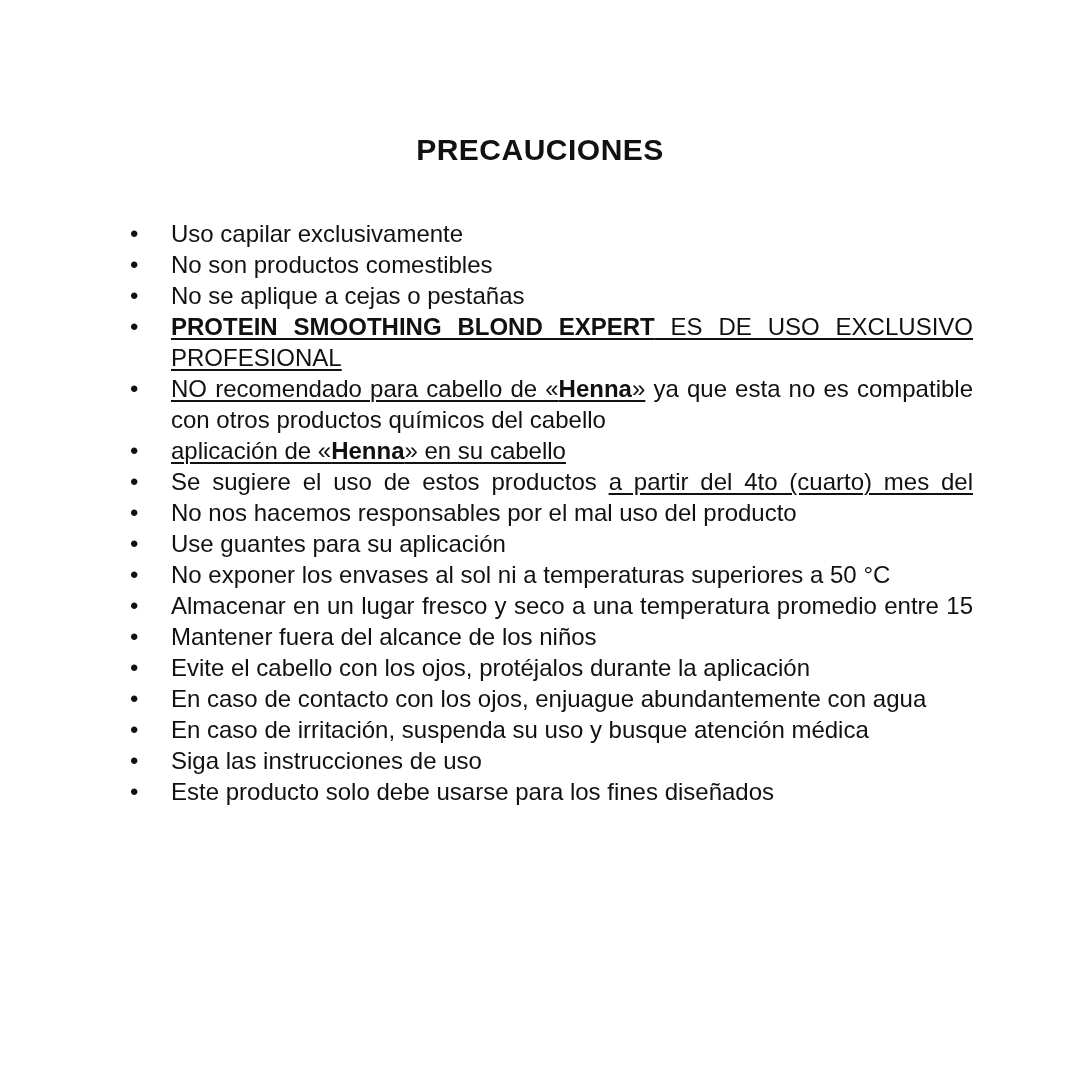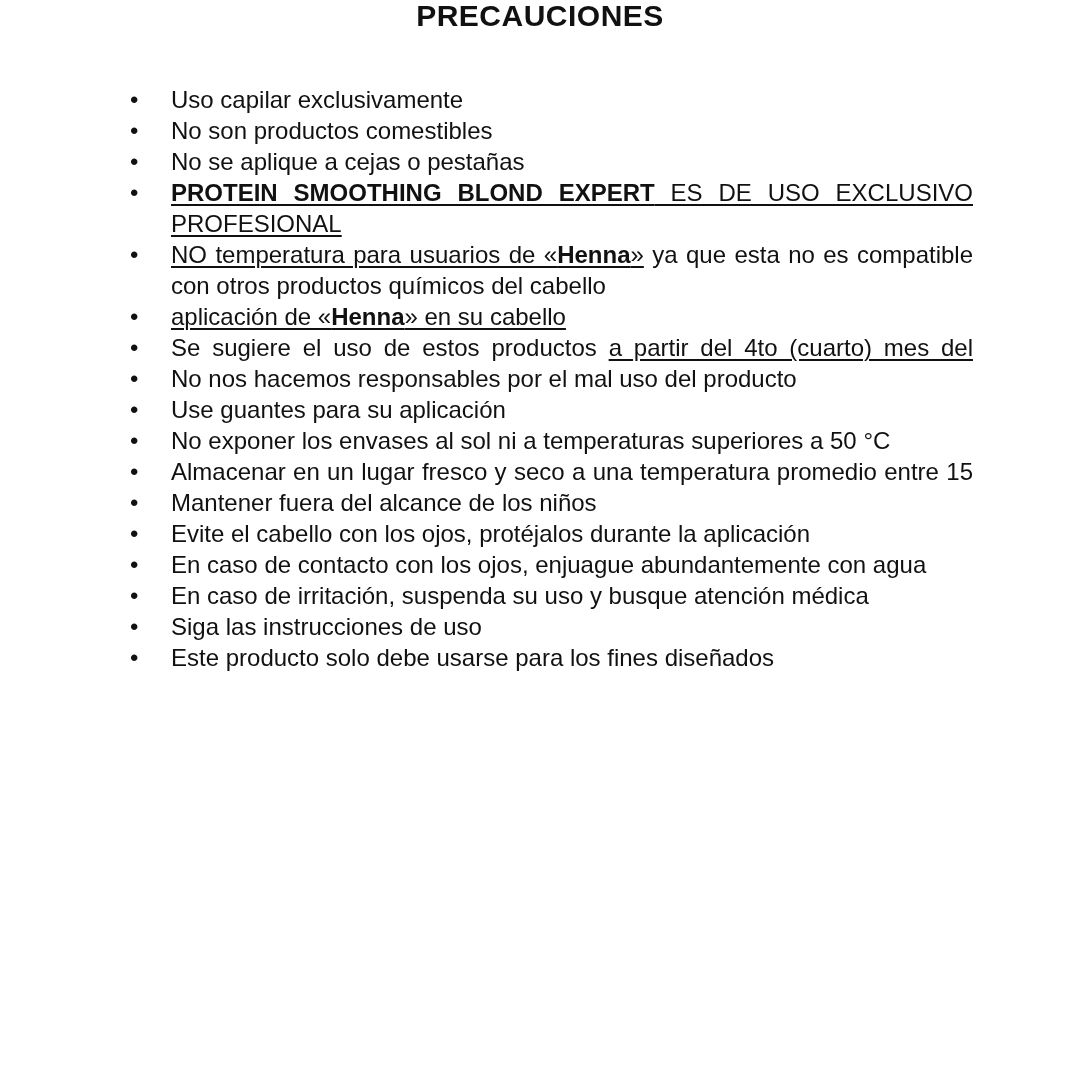--- a/index.html
+++ b/index.html
@@ -8,20 +8,21 @@
     height: 1080px;
     background: #ffffff;
     font-family: "Liberation Sans", "DejaVu Sans", sans-serif;
     color: #111111;
     overflow: hidden;
   }
   .page {
     width: 1080px;
     height: 1080px;
     box-sizing: border-box;
+    padding-top: 134px;
   }
   .title {
     margin: 0 0 52px 0;
     font-size: 30px;
     line-height: 32px;
     font-weight: bold;
     letter-spacing: 0.5px;
     text-align: center;
   }
   .list {
@@ -68,21 +69,21 @@
         <span class="marker">•</span>
         <div class="line"><span>No se aplique a cejas o pestañas</span></div>
       </div>
       <div class="item">
         <span class="marker">•</span>
         <div class="line just"><span class="b u">PROTEIN SMOOTHING BLOND EXPERT</span><span class="u"> ES DE USO EXCLUSIVO</span></div>
         <div class="line"><span class="u">PROFESIONAL</span></div>
       </div>
       <div class="item">
         <span class="marker">•</span>
-        <div class="line just"><span class="u">NO temperatura para usuarios de «</span><span class="b u">Henna</span><span class="u">»</span><span> ya que esta no es compatible</span></div>
+        <div class="line just"><span class="u">NO recomendado para cabello de «</span><span class="b u">Henna</span><span class="u">»</span><span> ya que esta no es compatible</span></div>
         <div class="line"><span>con otros productos químicos del cabello</span></div>
       </div>
       <div class="item">
         <span class="marker">•</span>
         <div class="line"><span class="u">aplicación de «</span><span class="b u">Henna</span><span class="u">» en su cabello</span></div>
       </div>
       <div class="item">
         <span class="marker">•</span>
         <div class="line just"><span>Se sugiere el uso de estos productos </span><span class="u">a partir del 4to (cuarto) mes del</span></div>
       </div>

